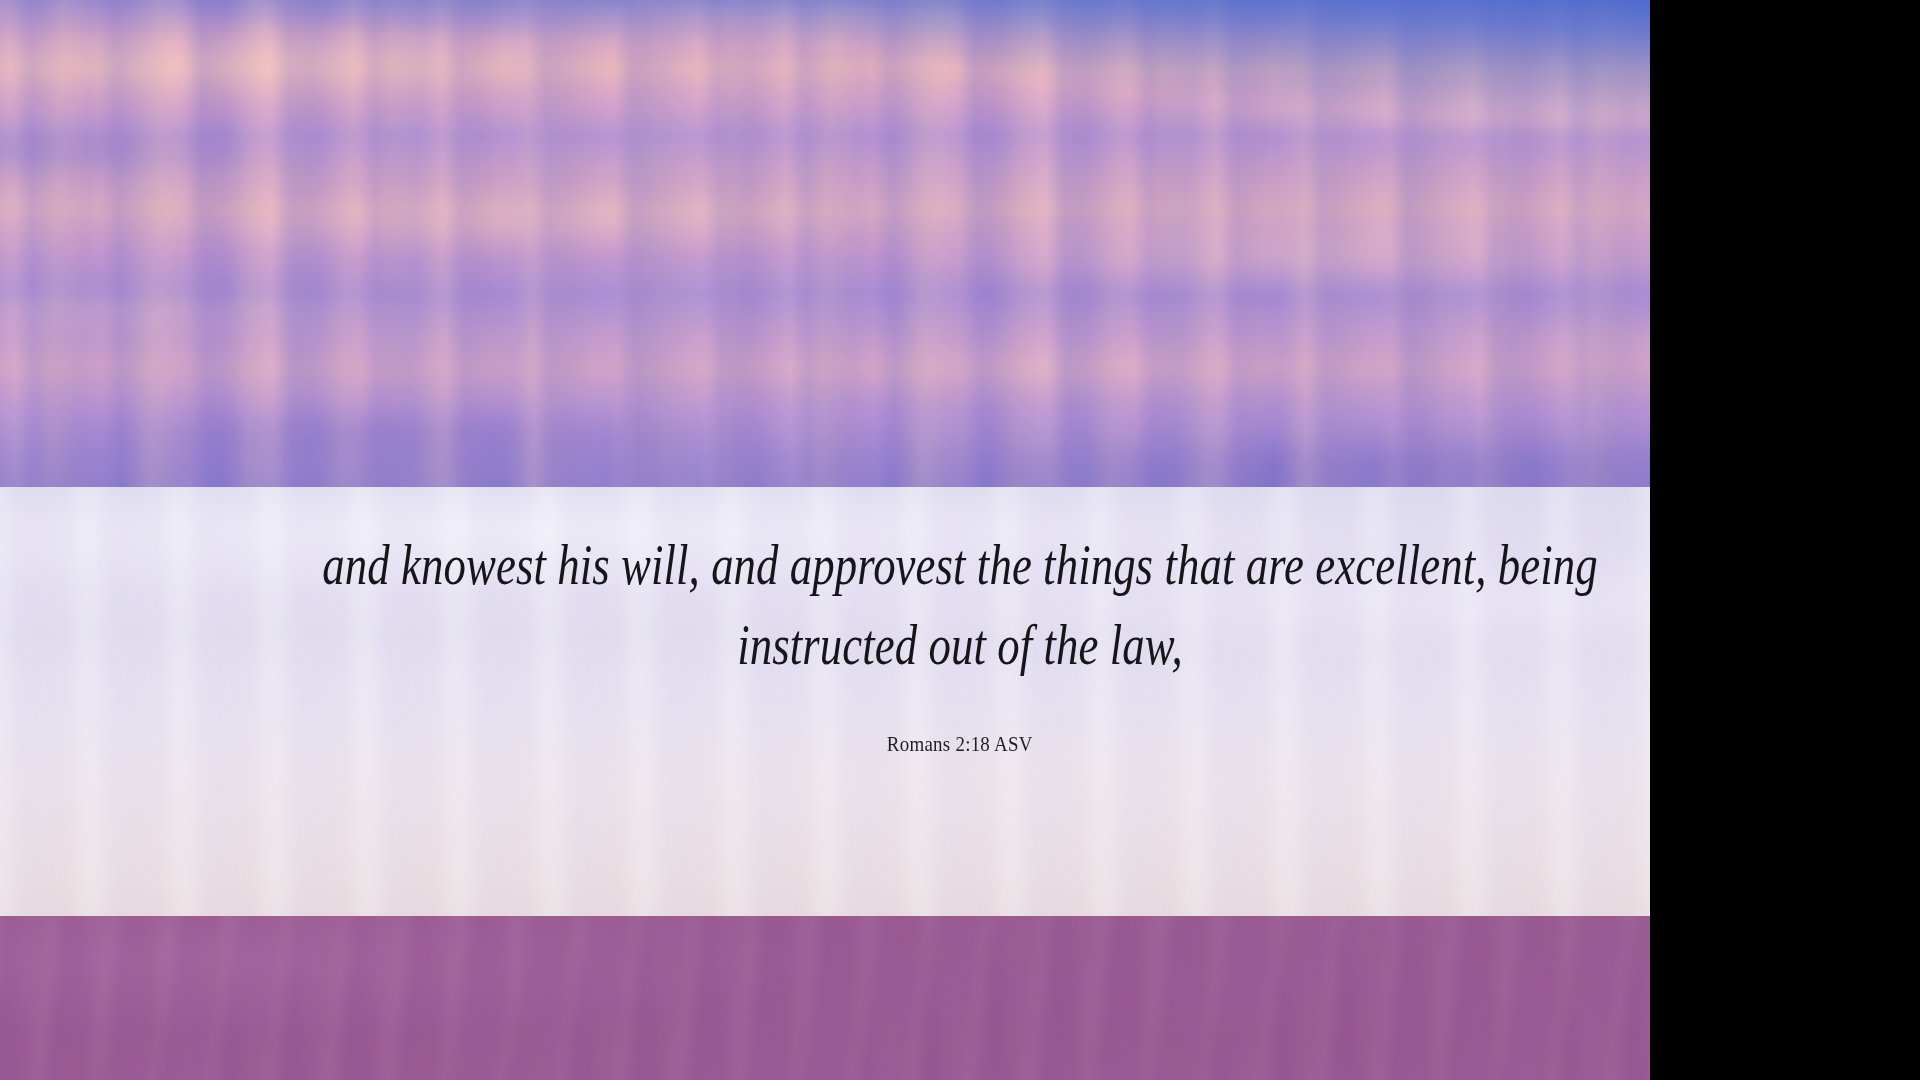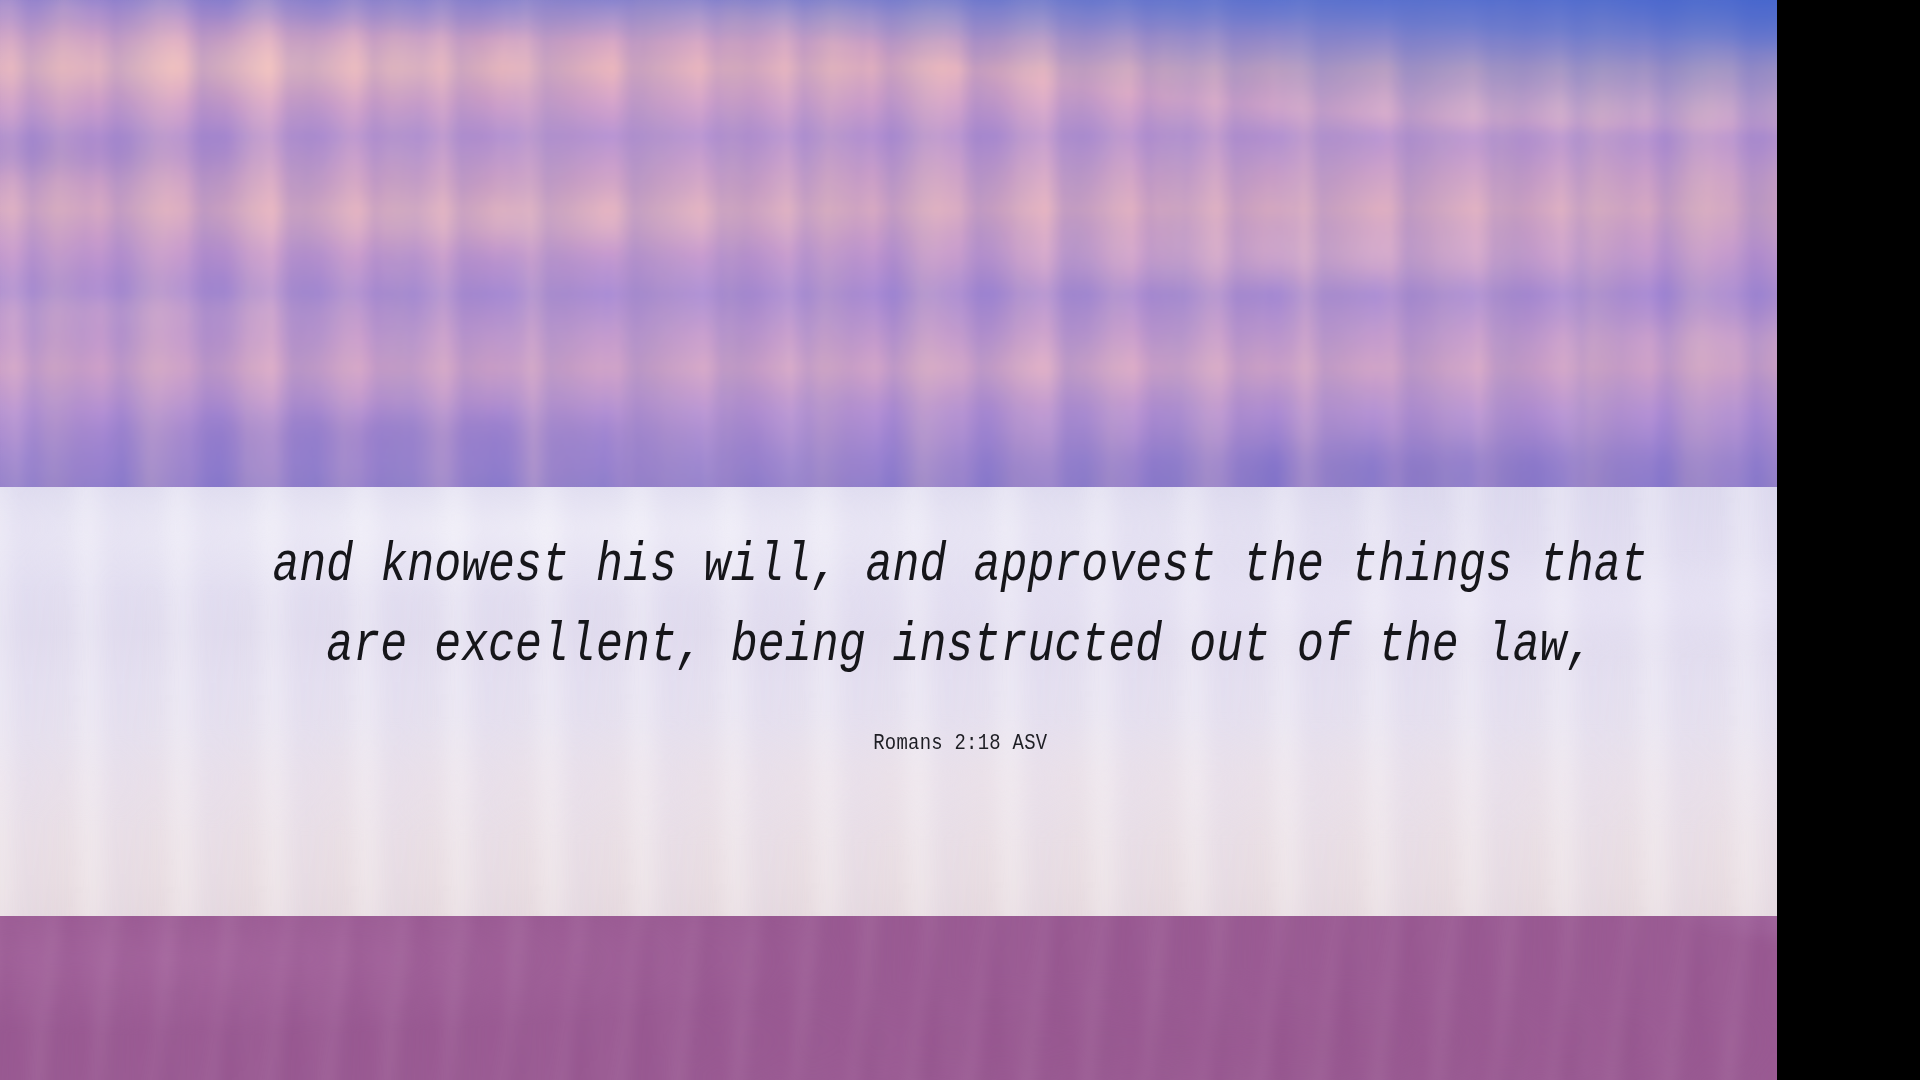--- a/index.html
+++ b/index.html
@@ -3,24 +3,24 @@
 <meta charset="utf-8">
 <title>Scripture Image</title>
 <style>
   html, body {
     margin: 0;
     padding: 0;
     background: #000;
   }
   #canvas {
     position: relative;
-    width: 1777px;
+    width: 1650px;
     height: 1080px;
     overflow: hidden;
-    font-family: Liberation Mono, monospace;
+    font-family: Liberation Serif, serif;
   }
 
   
   .band-top {
     position: absolute;
     left: 0;
     top: 0;
     width: 1920px;
     height: 487px;
     overflow: hidden;

